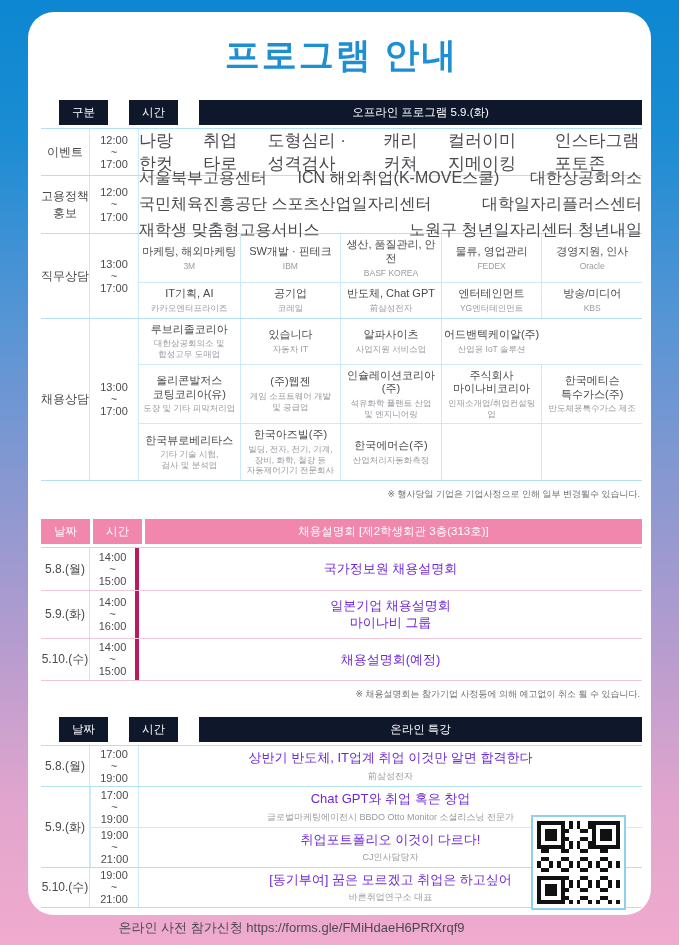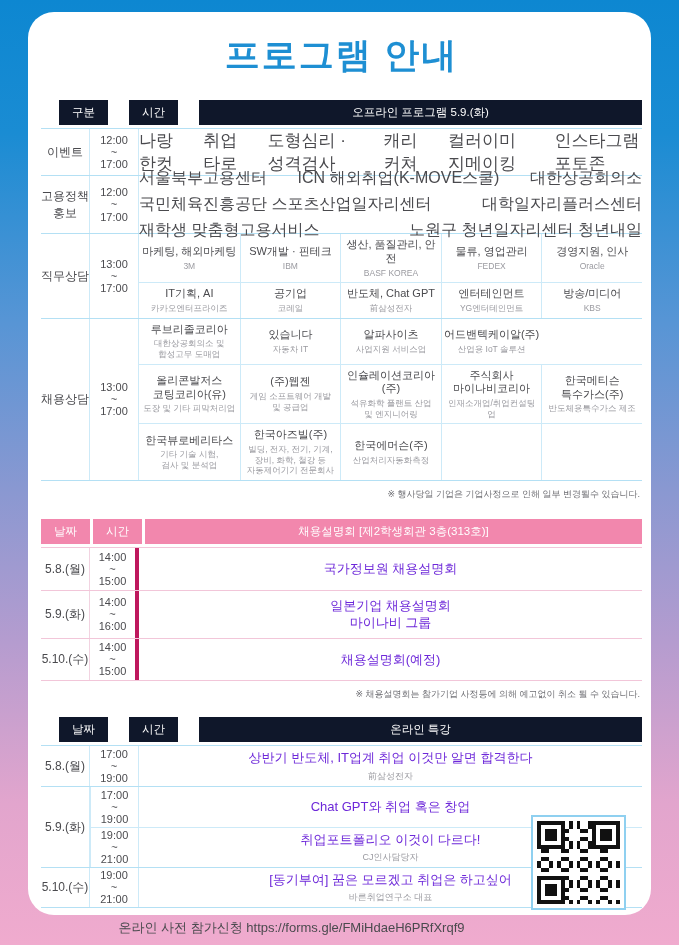--- a/index.html
+++ b/index.html
@@ -332,20 +332,21 @@
       </div>
       <div class="row">
         <div class="lbl">5.9.(화)</div>
         <div class="sub-stack">
           <div class="subrow online-row-h">
             <div class="time" style="border-left:1px solid #cdeaf8;">17:00
 ~
 19:00</div>
             <div class="content">
               <div class="stitle">Chat GPT와 취업 혹은 창업</div>
+              <div class="ssub">글로벌마케팅에이전시 BBDO Otto Monitor 소셜리스닝 전문가</div>
             </div>
           </div>
           <div class="subrow online-row-h">
             <div class="time" style="border-left:1px solid #cdeaf8;">19:00
 ~
 21:00</div>
             <div class="content">
               <div class="stitle">취업포트폴리오 이것이 다르다!</div>
               <div class="ssub">CJ인사담당자</div>
             </div>

